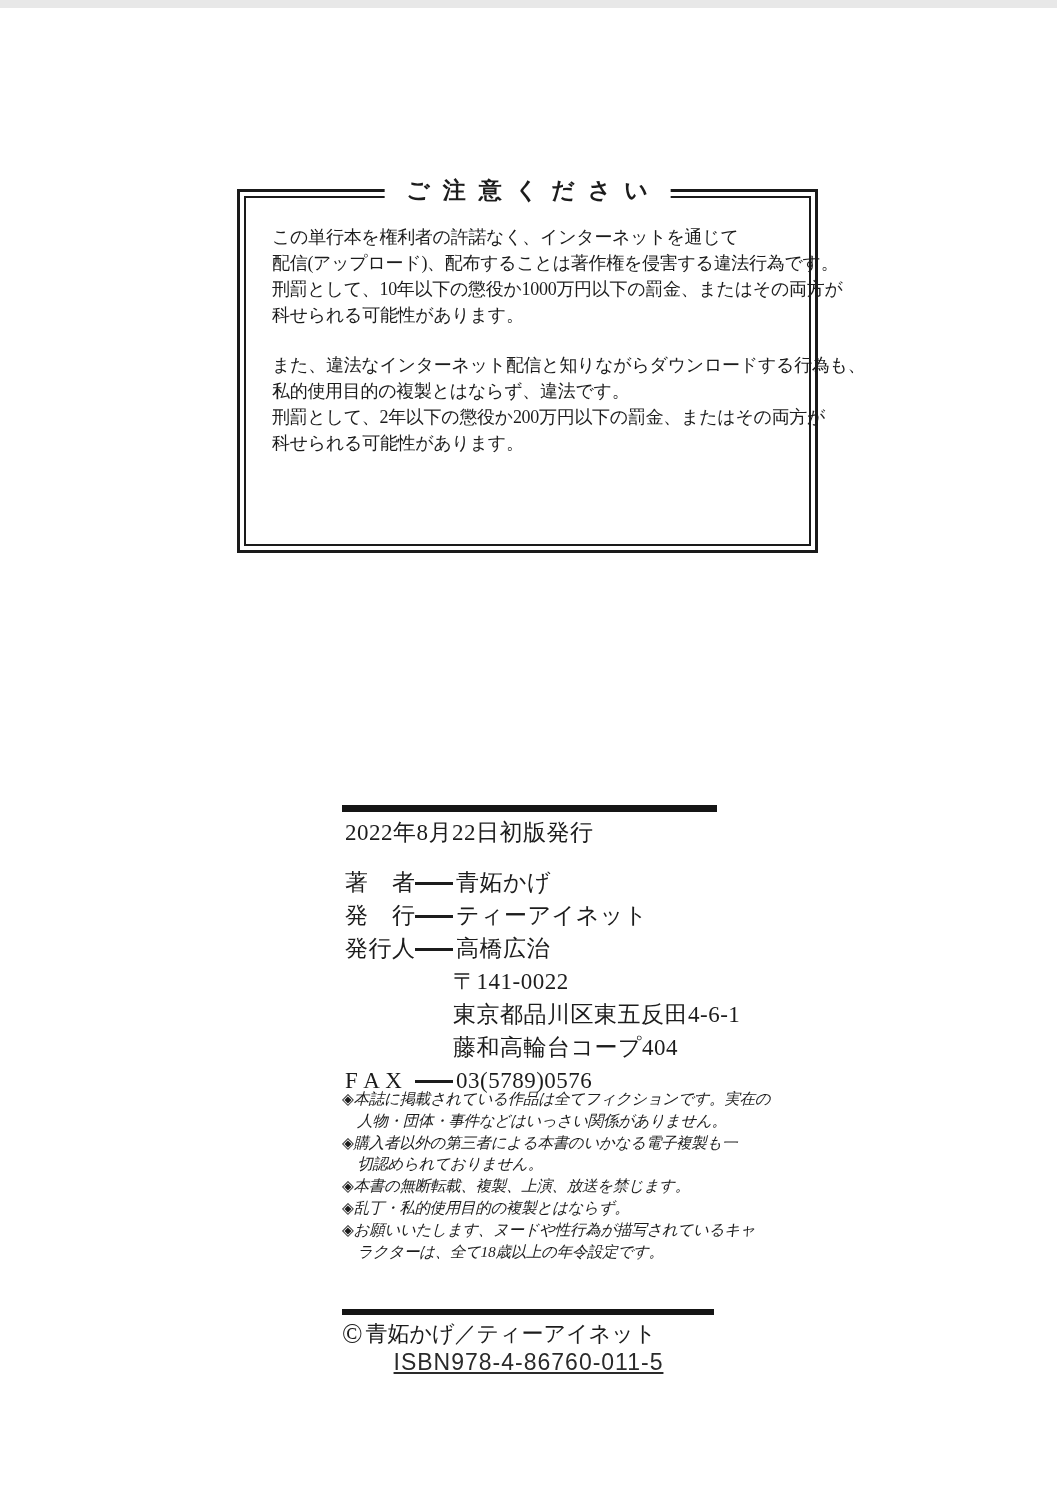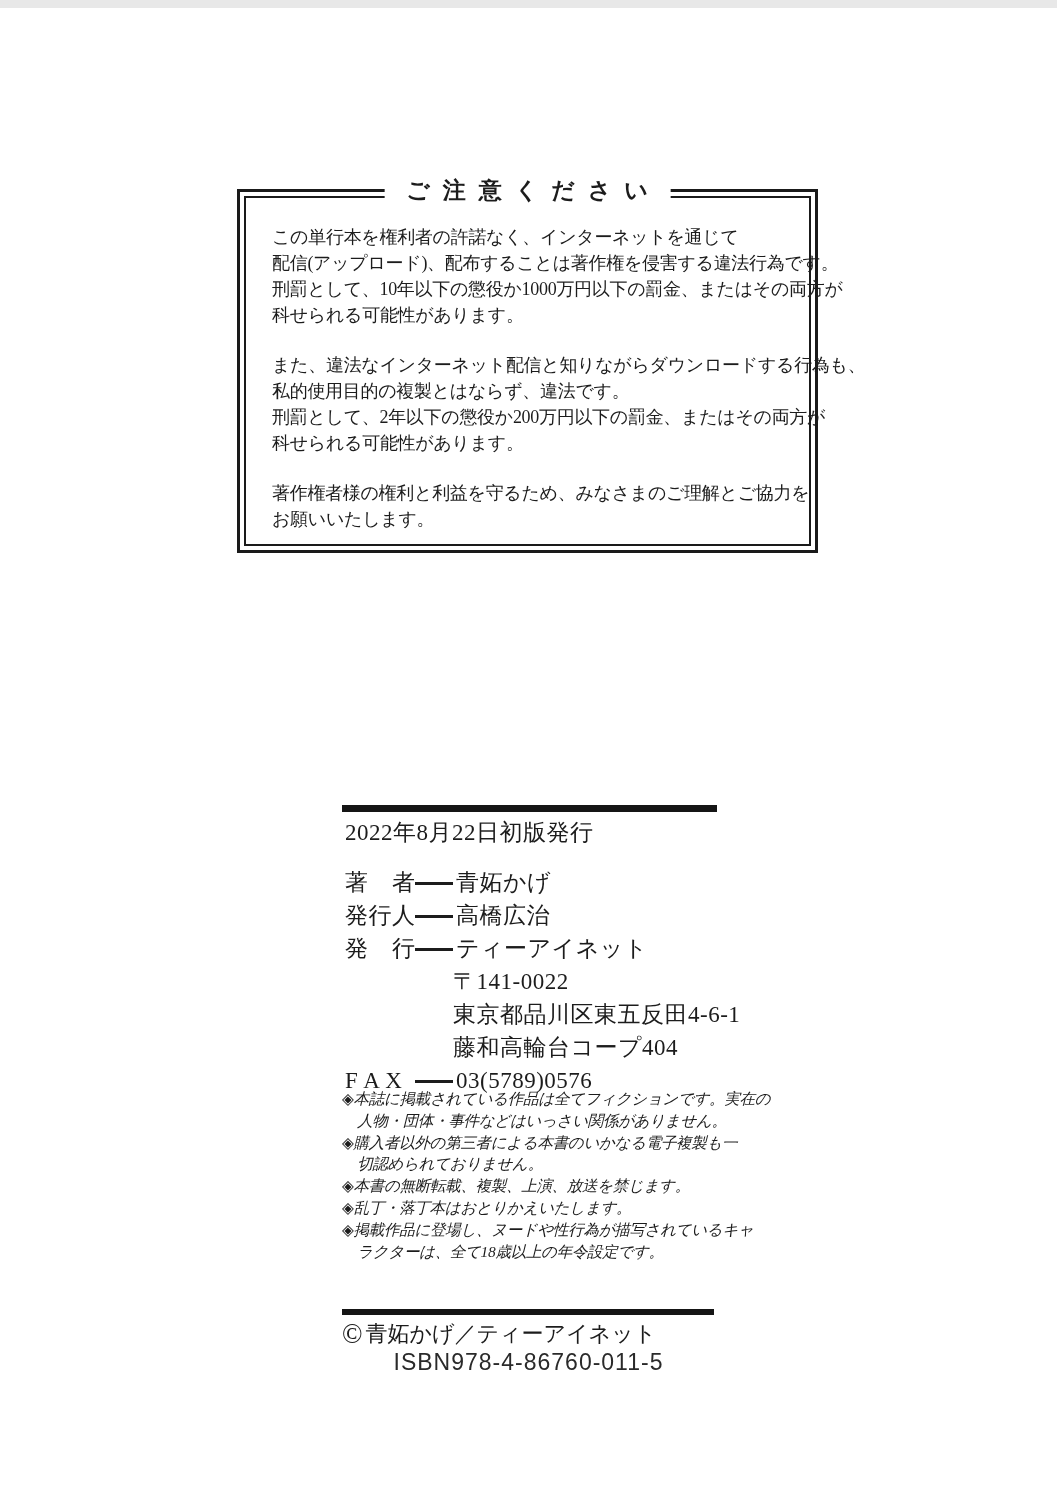--- a/index.html
+++ b/index.html
@@ -127,61 +127,60 @@
   .copyright-symbol { font-size: 27px; margin-right: 3px; line-height: 1; }
   .isbn-line {
     position: absolute;
     left: 0; top: 1341px;
     width: 1057px;
     text-align: center;
     font-family: "Liberation Sans", "DejaVu Sans", sans-serif;
     font-size: 23px;
     letter-spacing: 1px;
     color: #2a2a2a;
+    text-decoration: underline;
   }
 </style>
 </head>
 <body>
 
 <div class="page">
 
   <div class="notice-box">
     <div class="notice-title">ご注意ください</div>
     <div class="notice-inner">
       <p class="notice-para">この単行本を権利者の許諾なく、インターネットを通じて
 配信(アップロード)、配布することは著作権を侵害する違法行為です。
 刑罰として、10年以下の懲役か1000万円以下の罰金、またはその両方が
 科せられる可能性があります。</p>
       <p class="notice-para">また、違法なインターネット配信と知りながらダウンロードする行為も、
 私的使用目的の複製とはならず、違法です。
 刑罰として、2年以下の懲役か200万円以下の罰金、またはその両方が
 科せられる可能性があります。</p>
-      <p class="notice-para">著作権者様の権利と利益を守るため、みなさまのご理解とご協力を
-お願いいたします。</p>
     </div>
   </div>
 
   <div class="title-rule"></div>
   <div class="edition-date">2022年8月22日初版発行</div>
 
   <div class="credits">
     <div class="credit-row">
       <span class="credit-label">著　者</span>
       <span class="credit-dash"></span>
       <span class="credit-value">青妬かげ</span>
     </div>
     <div class="credit-row">
+      <span class="credit-label">発　行</span>
+      <span class="credit-dash"></span>
+      <span class="credit-value">ティーアイネット</span>
+    </div>
+    <div class="credit-row">
       <span class="credit-label">発行人</span>
       <span class="credit-dash"></span>
       <span class="credit-value">高橋広治</span>
-    </div>
-    <div class="credit-row">
-      <span class="credit-label">発　行</span>
-      <span class="credit-dash"></span>
-      <span class="credit-value">ティーアイネット</span>
     </div>
     <div class="credit-row address">
       <span class="credit-value">〒141-0022</span>
     </div>
     <div class="credit-row address">
       <span class="credit-value">東京都品川区東五反田4-6-1</span>
     </div>
     <div class="credit-row address">
       <span class="credit-value">藤和高輪台コープ404</span>
     </div>
@@ -191,22 +190,22 @@
       <span class="credit-value">03(5789)0576</span>
     </div>
   </div>
 
   <div class="notes">
     <p class="note">◈本誌に掲載されている作品は全てフィクションです。実在の
 　人物・団体・事件などはいっさい関係がありません。</p>
     <p class="note">◈購入者以外の第三者による本書のいかなる電子複製も一
 　切認められておりません。</p>
     <p class="note">◈本書の無断転載、複製、上演、放送を禁じます。</p>
-    <p class="note">◈乱丁・落丁本はおとりかえいたします。</p>
-    <p class="note">◈掲載作品に登場し、ヌードや性行為が描写されているキャ
+    <p class="note">◈乱丁・私的使用目的の複製とはならず。</p>
+    <p class="note">◈お願いいたします、ヌードや性行為が描写されているキャ
 　ラクターは、全て18歳以上の年令設定です。</p>
   </div>
 
   <div class="bottom-rule"></div>
   <div class="copyright-line">
     <span class="copyright-symbol">©</span>
     <span>青妬かげ／ティーアイネット</span>
   </div>
   <div class="isbn-line">ISBN978-4-86760-011-5</div>
 

